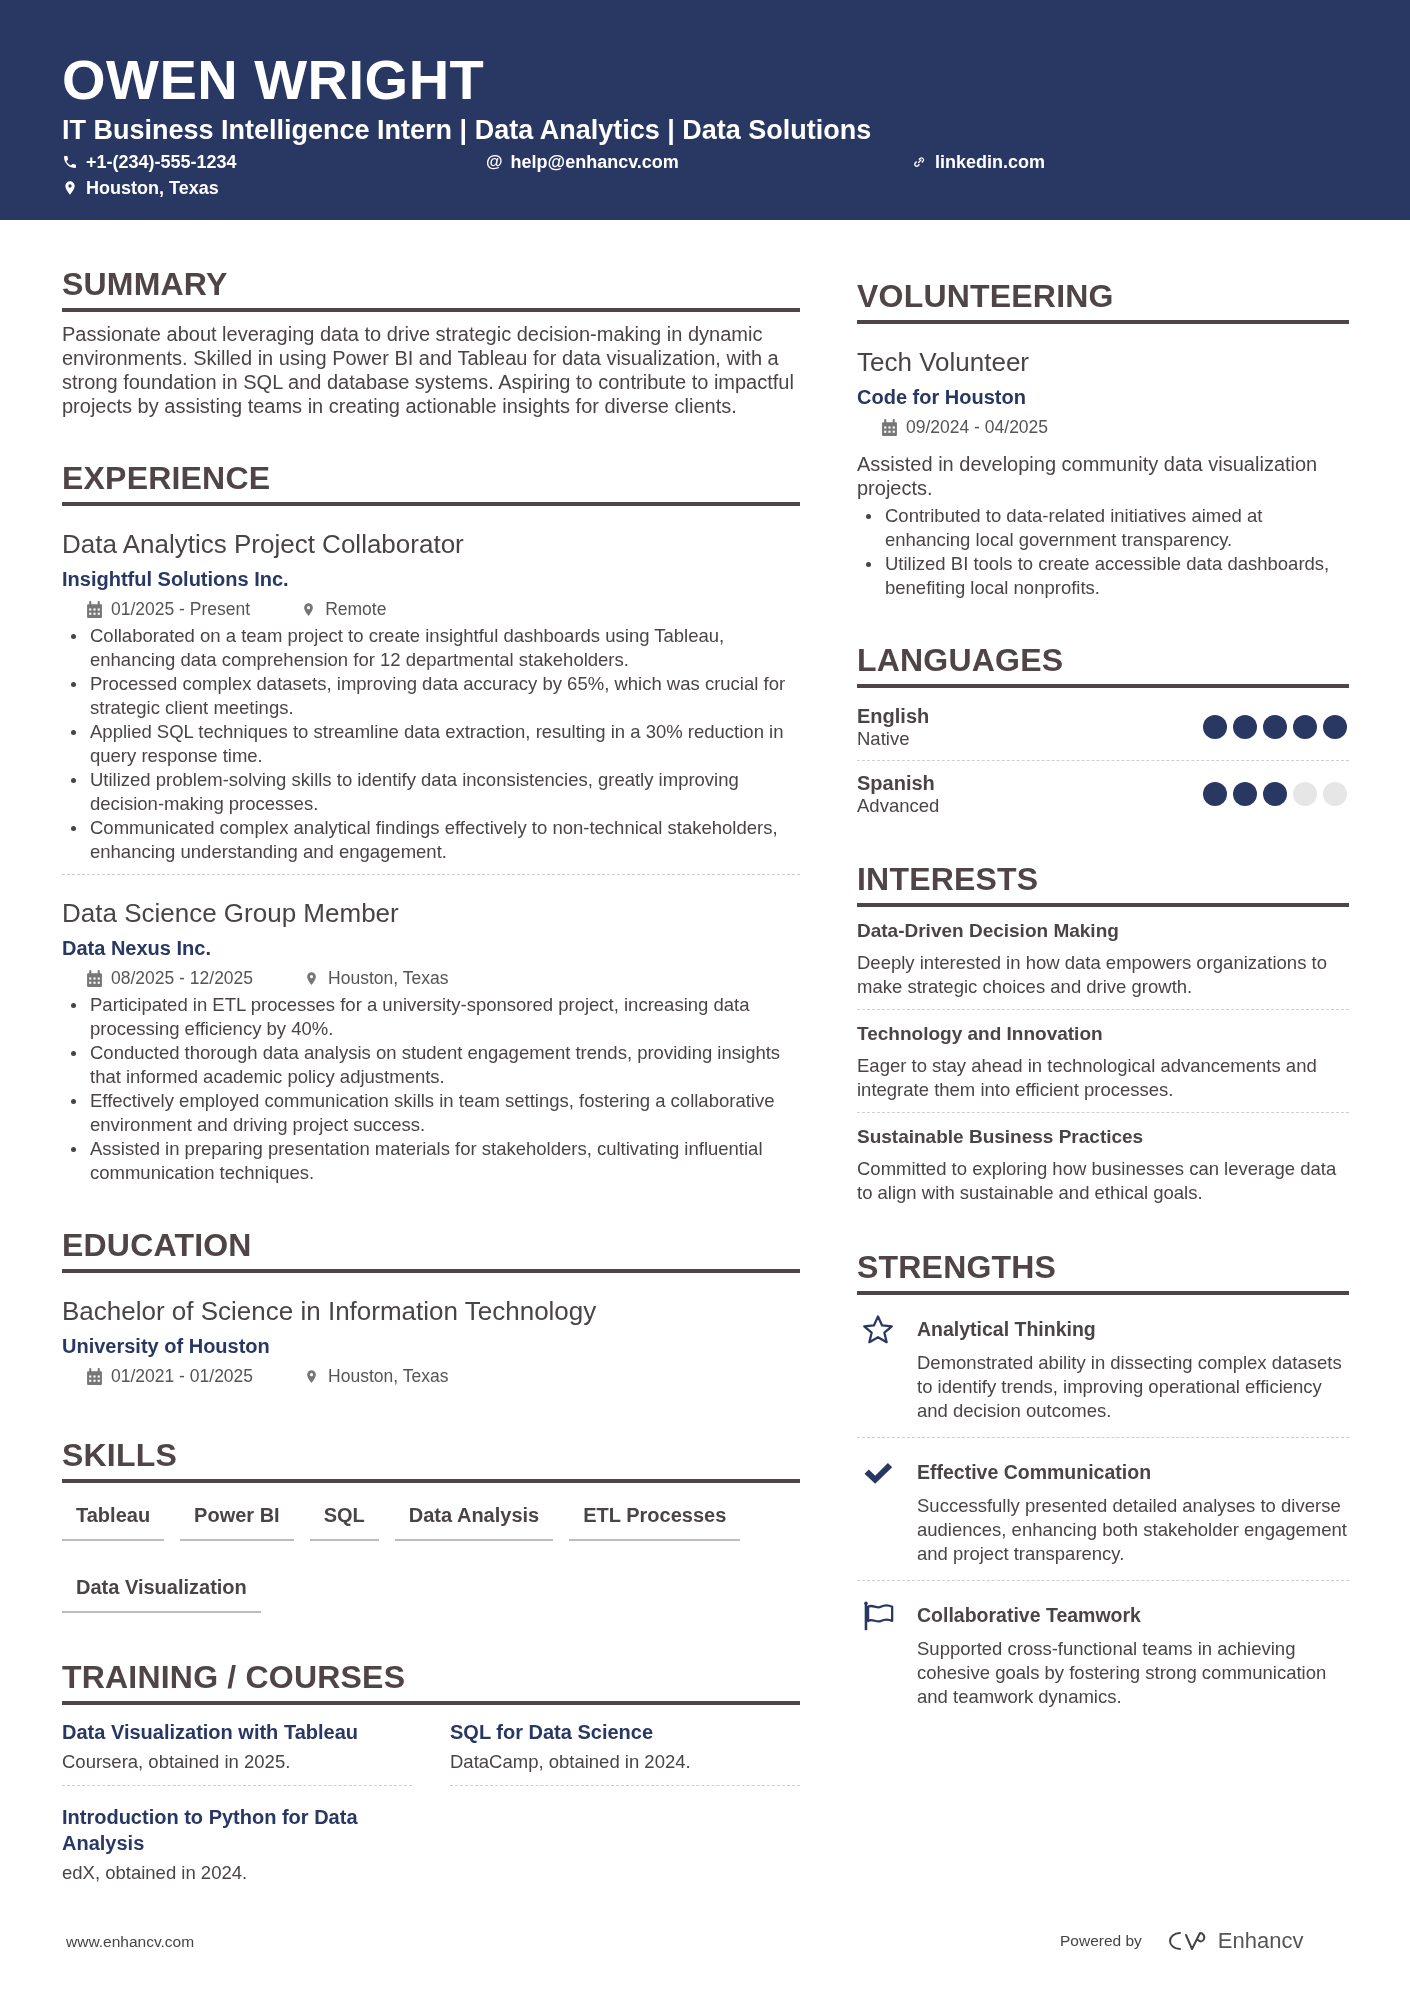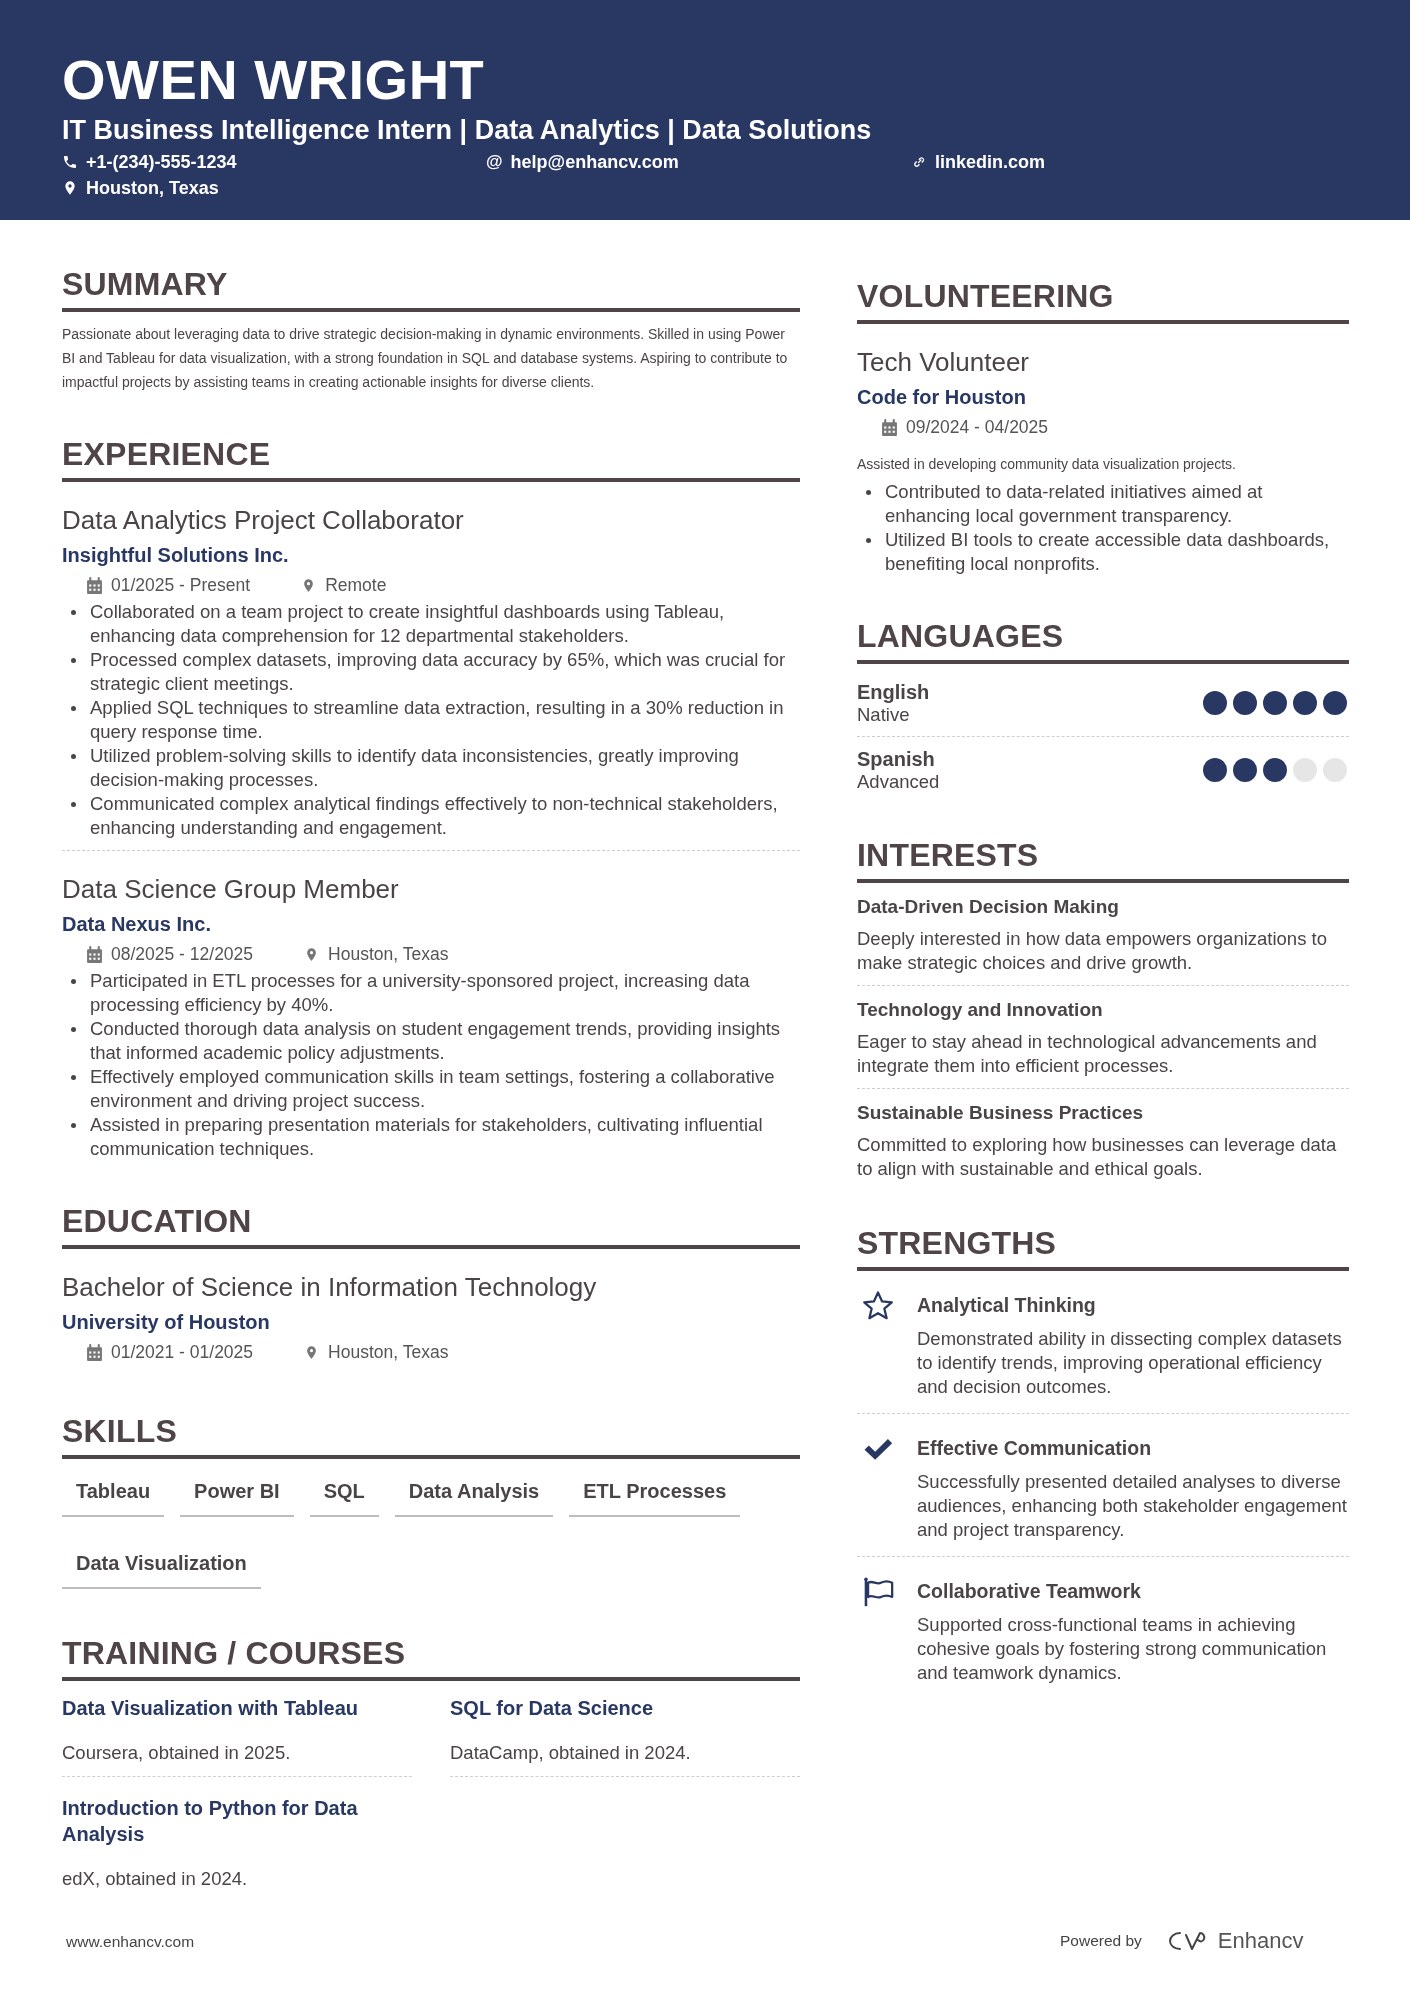--- a/index.html
+++ b/index.html
@@ -12,40 +12,40 @@
   .contact { position: absolute; font-size: 18px; font-weight: bold; line-height: 22px; display: flex; align-items: center; gap: 8px; }
   .contact svg { width: 16px; height: 16px; fill: #fff; }
 
   .col-left { position: absolute; left: 62px; top: 262px; width: 738px; }
   .col-right { position: absolute; left: 857px; top: 274px; width: 492px; }
 
   .section { margin-bottom: 34px; }
   .sec-title { font-size: 32px; font-weight: bold; color: #4f4446; line-height: 44px; letter-spacing: 0.2px; }
   .sec-rule { height: 4px; background: #4f4446; margin-top: 2px; margin-bottom: 10px; }
 
-  .p { font-size: 14px; line-height: 24px; color: #4a4446; }
+  .p { font-size: 20px; line-height: 24px; color: #4a4446; }
   .role { font-size: 26px; color: #4a4446; line-height: 36px; margin-top: 20px; }
   .company { font-size: 20px; font-weight: bold; color: #293763; line-height: 30px; margin-top: 2px; }
   .meta { display: flex; align-items: center; font-size: 17.5px; color: #555; line-height: 26px; margin-top: 2px; }
   .meta .item { display: flex; align-items: center; gap: 9px; margin-right: 26px; padding-left: 25px; }
   .meta svg { width: 15px; height: 17px; fill: #777; }
 
   ul.bullets { list-style: none; margin-top: 2px; }
   ul.bullets li { position: relative; padding-left: 28px; font-size: 18.5px; line-height: 24px; color: #4a4446; }
   ul.bullets li::before { content: ""; position: absolute; left: 9px; top: 10px; width: 5px; height: 5px; border-radius: 50%; background: #4a4446; }
 
   .dash { border-top: 1.5px dashed #cfcfcf; margin: 10px 0; }
 
   .skills { display: flex; flex-wrap: wrap; gap: 16px 16px; margin-top: 4px; }
   .skill { font-size: 20px; font-weight: bold; color: #4a4446; padding: 10px 14px 12px 14px; border-bottom: 2px solid #bdbdbd; line-height: 24px; margin-bottom: 8px; }
 
   .courses { display: grid; grid-template-columns: 350px 350px; column-gap: 38px; }
   .course { padding-top: 4px; }
   .course .ct { font-size: 20px; font-weight: bold; color: #293763; line-height: 26px; }
-  .course .cs { font-size: 18.5px; line-height: 26px; color: #4a4446; margin-top: 19px; }
+  .course .cs { font-size: 18.5px; line-height: 26px; color: #4a4446; margin-top: 4px; }
   .course.dashed { border-bottom: 1.5px dashed #cfcfcf; padding-bottom: 10px; margin-bottom: 14px; }
 
   .lang-row { display: flex; justify-content: space-between; align-items: center; padding: 6px 0; }
   .lang-name { font-size: 20px; font-weight: bold; color: #4a4446; line-height: 24px; }
   .lang-level { font-size: 18.5px; color: #4a4446; line-height: 22px; }
   .dots { display: flex; gap: 6px; margin-right: 2px; }
   .dot { width: 24px; height: 24px; border-radius: 50%; background: #293763; }
   .dot.off { background: #e6e6e6; }
 
   .interest-title { font-size: 19px; font-weight: bold; color: #4a4446; line-height: 28px; }

